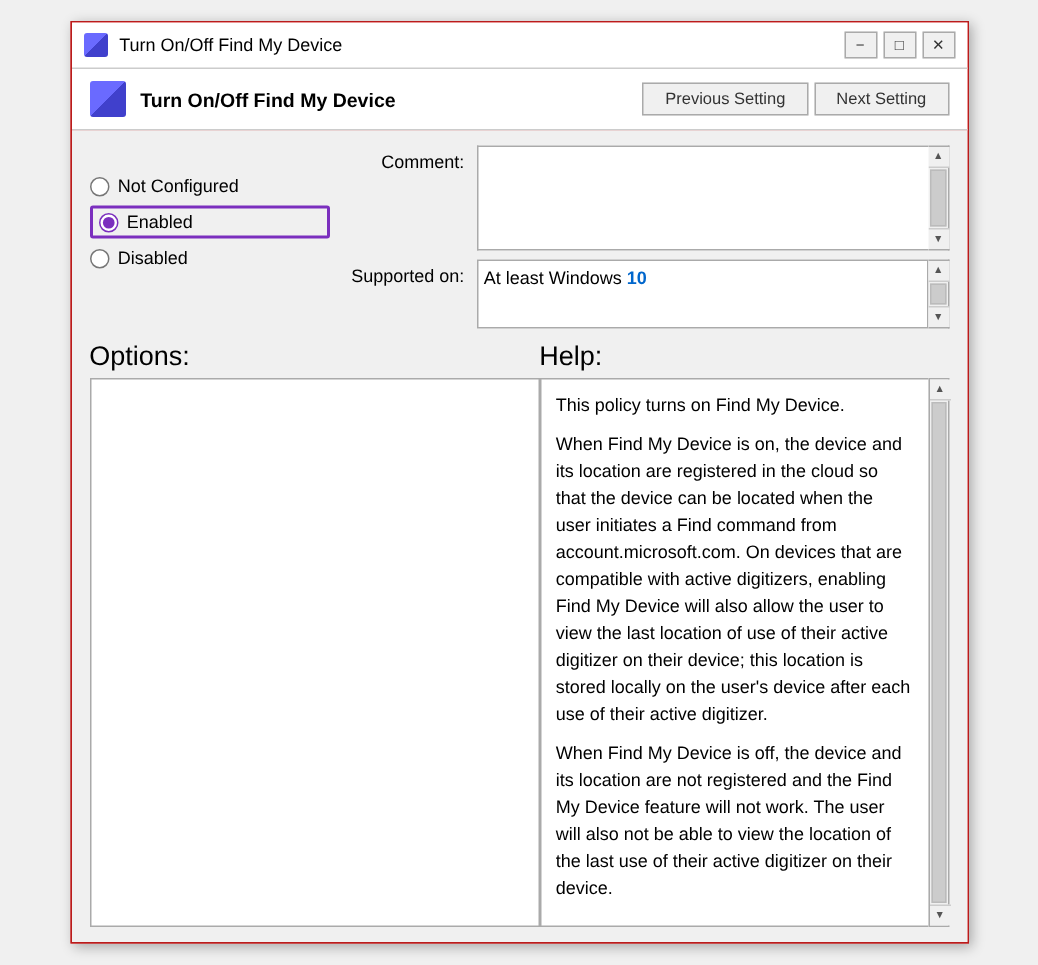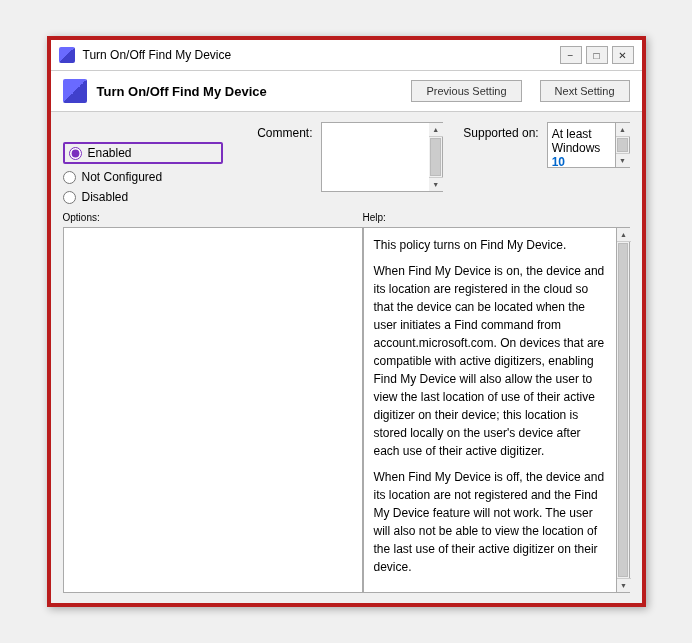--- a/index.html
+++ b/index.html
@@ -8,21 +8,21 @@
       font-size: 12px;
       background: #f0f0f0;
       display: flex;
       justify-content: center;
       align-items: center;
       min-height: 100vh;
     }
     .window {
       width: 599px;
       background: #ef4444;
-      border: 4px solid #b91c1c;
+      border: 1px solid #b91c1c;
       box-shadow: 2px 2px 8px rgba(0,0,0,0.3);
     }
     .title-bar {
       background: #fff;
       border-bottom: 1px solid #ccc;
       display: flex;
       align-items: center;
       padding: 6px 8px;
       gap: 8px;
     }
@@ -72,21 +72,21 @@
       border-radius: 2px;
       flex-shrink: 0;
     }
     .header-title {
       flex: 1;
       font-size: 13px;
       font-weight: 600;
     }
     .header-nav {
       display: flex;
-      gap: 18px;
+      gap: 4px;
     }
     .nav-btn {
       padding: 4px 14px;
       background: #f0f0f0;
       border: 1px solid #aaa;
       cursor: pointer;
       font-size: 11px;
       color: #333;
     }
     .content {
@@ -113,21 +113,21 @@
       padding: 2px 4px;
       border-radius: 2px;
     }
     input[type="radio"] {
       accent-color: #7b2fbe;
       cursor: pointer;
     }
     .right-panel {
       margin-left: 160px;
       display: flex;
-      flex-direction: row;
+      flex-direction: column;
       gap: 6px;
     }
     .field-row {
       display: flex;
       align-items: flex-start;
       gap: 8px;
     }
     .field-label {
       font-size: 12px;
       width: 90px;
@@ -165,21 +165,21 @@
       width: 300px;
       display: flex;
       flex-direction: column;
     }
     .help-col {
       flex: 1;
       display: flex;
       flex-direction: column;
     }
     .section-label {
-      font-size: 10px;
+      font-size: 18px;
       font-weight: normal;
       padding: 2px 0 4px 0;
     }
     .options-box {
       flex: 1;
       background: white;
       border: 1px solid #aaa;
       min-height: 320px;
       padding: 4px;
     }
@@ -283,27 +283,27 @@
     <div class="header-nav">
       <button class="nav-btn">Previous Setting</button>
       <button class="nav-btn">Next Setting</button>
     </div>
   </div>
 
   <div class="content">
     <div class="clearfix">
 
       <div class="radio-group">
+        <label class="radio-label">
+          <input type="radio" name="config" style="">
+          <span>Not Configured</span>
+        </label>
         <label class="radio-label enabled-label">
           <input type="radio" name="config" checked="" style="">
           <span>Enabled</span>
-        </label>
-        <label class="radio-label">
-          <input type="radio" name="config" style="">
-          <span>Not Configured</span>
         </label>
         <label class="radio-label">
           <input type="radio" name="config" style="">
           <span>Disabled</span>
         </label>
       </div>
 
       <div class="right-panel">
 
         <div class="field-row">

